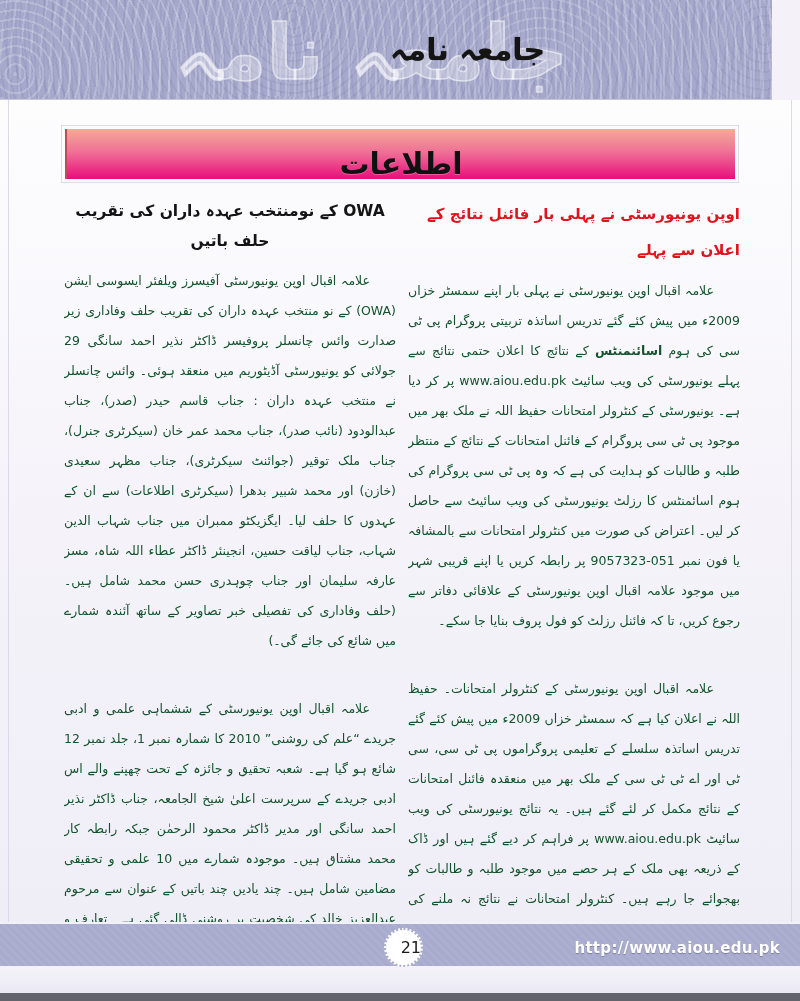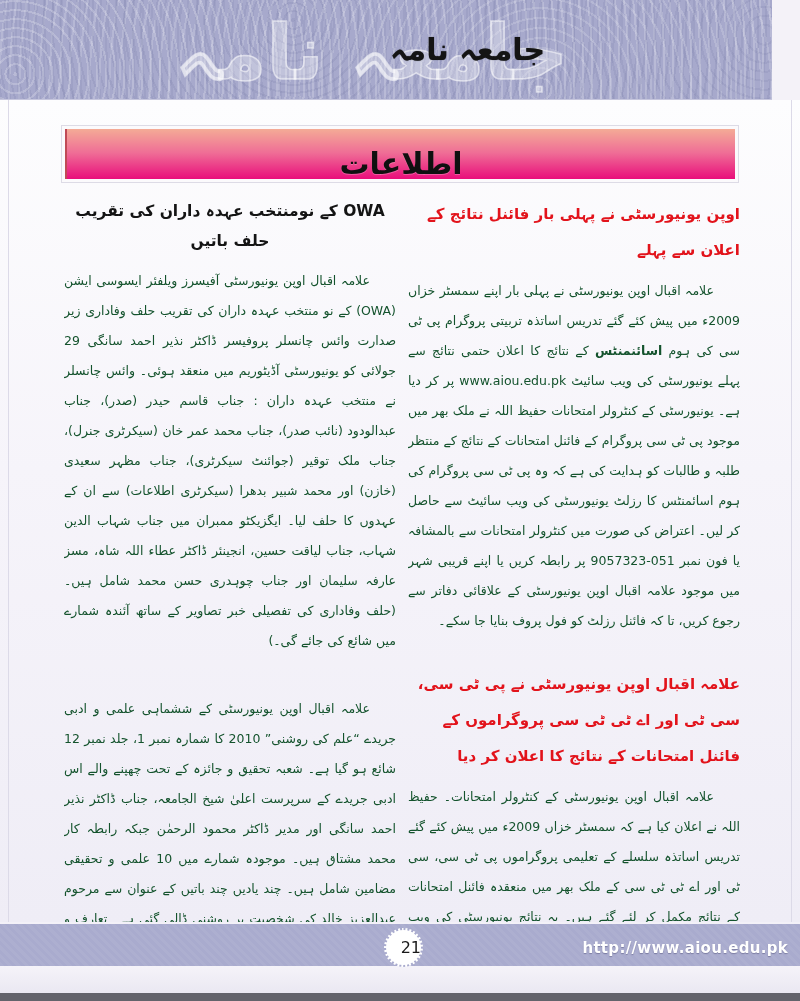--- a/index.html
+++ b/index.html
@@ -102,21 +102,21 @@
     position:absolute; left:0; top:993px; width:800px; height:8px;
     background:#63636b;
   }
   .page-circle {
     position:absolute; left:384px; top:928px; width:39px; height:39px;
     background:#ffffff; border:2px dotted #a9abce; border-radius:50%;
     display:flex; align-items:center; justify-content:flex-end;
     font-size:16px; color:#1a1a1a;
   }
   .footer-url {
-    position:absolute; right:12px; top:939px;
+    position:absolute; right:20px; top:939px;
     font-size:15px; font-weight:bold; color:#ffffff;
     letter-spacing:.3px;
     text-shadow:0 1px 1px rgba(80,80,120,.5);
   }
 </style>
 </head>
 <body>
 
 <div class="masthead">
   <div class="masthead-ghost">جامعہ نامہ</div>
@@ -134,21 +134,20 @@
 </div>
 
 <div class="col col-right">
   <div class="red-heading multi">
     <span class="hline">اوپن یونیورسٹی نے پہلی بار فائنل نتائج کے اعلان سے پہلے</span>
   </div>
   <p class="body-text"><span>علامہ اقبال اوپن یونیورسٹی نے پہلی بار اپنے سمسٹر خزاں 2009ء میں پیش کئے گئے تدریس اساتذہ تربیتی پروگرام پی ٹی سی کی ہوم </span><span class="bold-word">اسائنمنٹس</span><span> کے نتائج کا اعلان حتمی نتائج سے پہلے یونیورسٹی کی ویب سائیٹ www.aiou.edu.pk پر کر دیا ہے۔ یونیورسٹی کے کنٹرولر امتحانات حفیظ اللہ نے ملک بھر میں موجود پی ٹی سی پروگرام کے فائنل امتحانات کے نتائج کے منتظر طلبہ و طالبات کو ہدایت کی ہے کہ وہ پی ٹی سی پروگرام کی ہوم اسائمنٹس کا رزلٹ یونیورسٹی کی ویب سائیٹ سے حاصل کر لیں۔ اعتراض کی صورت میں کنٹرولر امتحانات سے بالمشافہ یا فون نمبر 051-9057323 پر رابطہ کریں یا اپنے قریبی شہر میں موجود علامہ اقبال اوپن یونیورسٹی کے علاقائی دفاتر سے رجوع کریں، تا کہ فائنل رزلٹ کو فول پروف بنایا جا سکے۔</span></p>
 
   <div class="spacer-lg"></div>
 
-  <div class="red-heading">علامہ اقبال اوپن یونیورسٹی نے پی ٹی سی، سی ٹی اور اے ٹی ٹی سی پروگراموں کے فائنل امتحانات کے نتائج کا اعلان کر دیا</div>
   <div class="spacer-md"></div>
   <p class="body-text">علامہ اقبال اوپن یونیورسٹی کے کنٹرولر امتحانات۔ حفیظ اللہ نے اعلان کیا ہے کہ سمسٹر خزاں 2009ء میں پیش کئے گئے تدریس اساتذہ سلسلے کے تعلیمی پروگراموں پی ٹی سی، سی ٹی اور اے ٹی ٹی سی کے ملک بھر میں منعقدہ فائنل امتحانات کے نتائج مکمل کر لئے گئے ہیں۔ یہ نتائج یونیورسٹی کی ویب سائیٹ www.aiou.edu.pk پر فراہم کر دیے گئے ہیں اور ڈاک کے ذریعہ بھی ملک کے ہر حصے میں موجود طلبہ و طالبات کو بھجوائے جا رہے ہیں۔ کنٹرولر امتحانات نے نتائج نہ ملنے کی صورت میں طلبہ کو ہدایت کی ہے کہ فوری طور پر سیکٹر ایچ۔8 اسلام آباد میں واقع علامہ اقبال اوپن یونیورسٹی کے شعبہ امتحانات سے بالمشافہ یا فون نمبر (051)9057323 پر یا اپنے قریب ترین شہر میں موجود یونیورسٹی کے ریجنل کیمپس سے رابطہ کریں۔</p>
 </div>
 
 <div class="col col-left">
   <div class="black-heading">OWA کے نومنتخب عہدہ داران کی تقریب حلف باتیں</div>
   <p class="body-text">علامہ اقبال اوپن یونیورسٹی آفیسرز ویلفئر ایسوسی ایشن (OWA) کے نو منتخب عہدہ داران کی تقریب حلف وفاداری زیر صدارت وائس چانسلر پروفیسر ڈاکٹر نذیر احمد سانگی 29 جولائی کو یونیورسٹی آڈیٹوریم میں منعقد ہوئی۔ وائس چانسلر نے منتخب عہدہ داران : جناب قاسم حیدر (صدر)، جناب عبدالودود (نائب صدر)، جناب محمد عمر خان (سیکرٹری جنرل)، جناب ملک توقیر (جوائنٹ سیکرٹری)، جناب مظہر سعیدی (خازن) اور محمد شبیر بدھرا (سیکرٹری اطلاعات) سے ان کے عہدوں کا حلف لیا۔ ایگزیکٹو ممبران میں جناب شہاب الدین شہاب، جناب لیاقت حسین، انجینئر ڈاکٹر عطاء اللہ شاہ، مسز عارفہ سلیمان اور جناب چوہدری حسن محمد شامل ہیں۔ (حلف وفاداری کی تفصیلی خبر تصاویر کے ساتھ آئندہ شمارے میں شائع کی جائے گی۔)</p>
 
   <div class="spacer-lg"></div>
 

